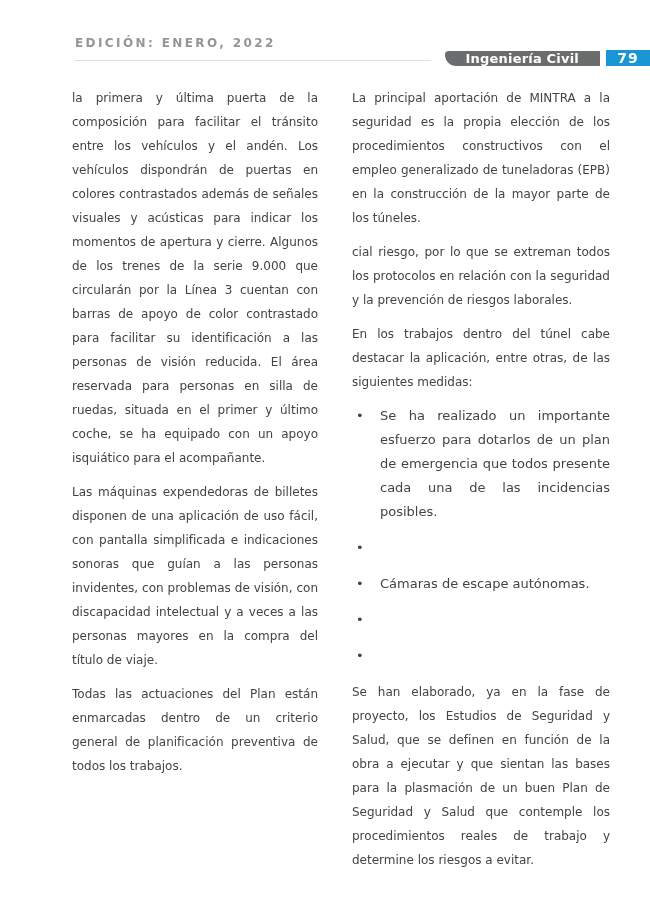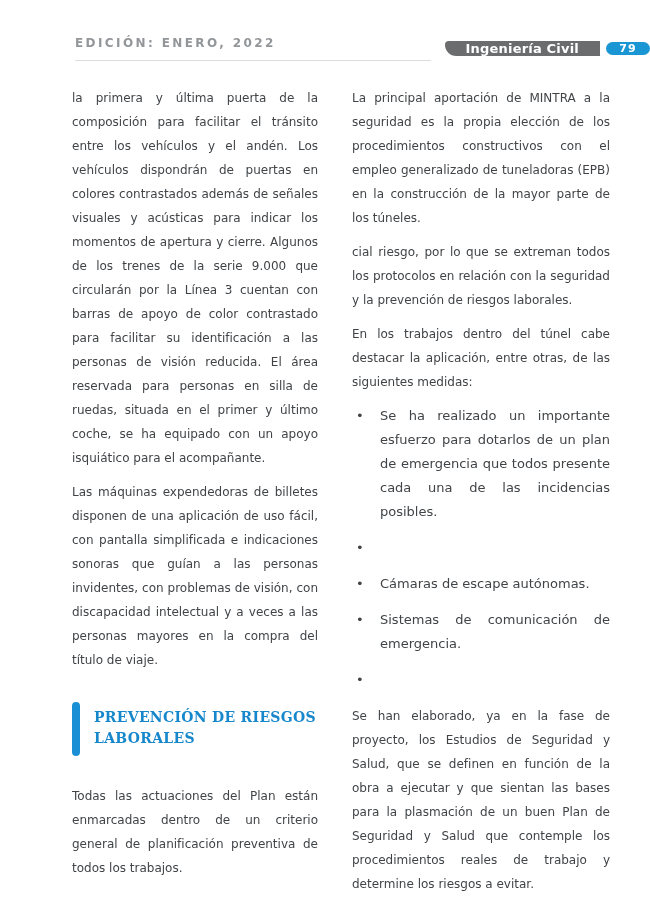--- a/index.html
+++ b/index.html
@@ -1,15 +1,15 @@
 <!DOCTYPE html>
 <html lang="es"><head>
 <meta charset="utf-8">
 <style>
-  * { box-sizing: border-box; border-radius: 30px; }
+  * { box-sizing: border-box; }
   html, body { margin: 0; padding: 0; }
   body {
     width: 650px; height: 904px;
     background: #ffffff;
     font-family: "DejaVu Sans", sans-serif;
     -webkit-font-smoothing: antialiased;
   }
   .page {
     position: relative;
     width: 650px; height: 904px;
@@ -25,37 +25,37 @@
     color: #939699;
     white-space: nowrap;
   }
   .header-rule {
     position: absolute; left: 75px; top: 60px;
     width: 356px; height: 1px;
     background: #dcdddd;
   }
   .header-right {
     position: absolute; right: 0; top: 31px;
-    display: flex; align-items: center; height: 35px;
+    display: flex; align-items: flex-end; height: 35px;
   }
   .section-badge {
     background: #6b6c6e;
     color: #ffffff;
     font-size: 13px; font-weight: bold;
     display: flex; align-items: center; justify-content: center;
     padding: 0 21px;
     border-radius: 4px 0 0 12px;
     letter-spacing: 0.2px;
   }
   .page-number-box {
     background: #1a96d5;
     color: #ffffff;
     width: 44px; margin-left: 6px;
     display: flex; align-items: center; justify-content: center;
-    font-size: 11px; font-weight: bold;
+    font-size: 14px; font-weight: bold;
     letter-spacing: 1px;
   }
 
   
   .columns {
     position: absolute; left: 72px; top: 86px;
     width: 538px;
     display: flex; gap: 34px;
   }
   .col { color: #414447; }
@@ -131,24 +131,20 @@
     <div class="section-badge">Ingeniería Civil</div>
     <div class="page-number-box">79</div>
   </div>
 
   <div class="columns">
 
     <section class="col col-left">
       <p>la primera y última puerta de la composición para facilitar el tránsito entre los vehículos y el andén. Los vehículos dispondrán de puertas en colores contrastados además de señales visuales y acústicas para indicar los momentos de apertura y cierre. Algunos de los trenes de la serie 9.000 que circularán por la Línea 3 cuentan con barras de apoyo de color contrastado para facilitar su identificación a las personas de visión reducida. El área reservada para personas en silla de ruedas, situada en el primer y último coche, se ha equipado con un apoyo isquiático para el acompañante.</p>
       <p>Las máquinas expendedoras de billetes disponen de una aplicación de uso fácil, con pantalla simplificada e indicaciones sonoras que guían a las personas invidentes, con problemas de visión, con discapacidad intelectual y a veces a las personas mayores en la compra del título de viaje.</p>
 
-      <div class="heading-block">
-        <div class="heading-bar"></div>
-        <h2>PREVENCIÓN DE RIESGOS LABORALES</h2>
-      </div>
 
       <p>Todas las actuaciones del Plan están enmarcadas dentro de un criterio general de planificación preventiva de todos los trabajos.</p>
 
     </section>
 
     <section class="col col-right">
       <p>La principal aportación de MINTRA a la seguridad es la propia elección de los procedimientos constructivos con el empleo generalizado de tuneladoras (EPB) en la construcción de la mayor parte de los túneles.</p>
       <p>cial riesgo, por lo que se extreman todos los protocolos en relación con la seguridad y la prevención de riesgos laborales.</p>
       <p>En los trabajos dentro del túnel cabe destacar la aplicación, entre otras, de las siguientes medidas:</p>
 
@@ -159,21 +155,20 @@
         </li>
         <li>
           <span class="bullet-dot">•</span>
         </li>
         <li>
           <span class="bullet-dot">•</span>
           <span class="bullet-text">Cámaras de escape autónomas.</span>
         </li>
         <li>
           <span class="bullet-dot">•</span>
-          <span class="bullet-text">Sistemas de comunicación de emergencia.</span>
         </li>
         <li>
           <span class="bullet-dot">•</span>
         </li>
       </ul>
 
       <p>Se han elaborado, ya en la fase de proyecto, los Estudios de Seguridad y Salud, que se definen en función de la obra a ejecutar y que sientan las bases para la plasmación de un buen Plan de Seguridad y Salud que contemple los procedimientos reales de trabajo y determine los riesgos a evitar.</p>
     </section>
 
   </div>

